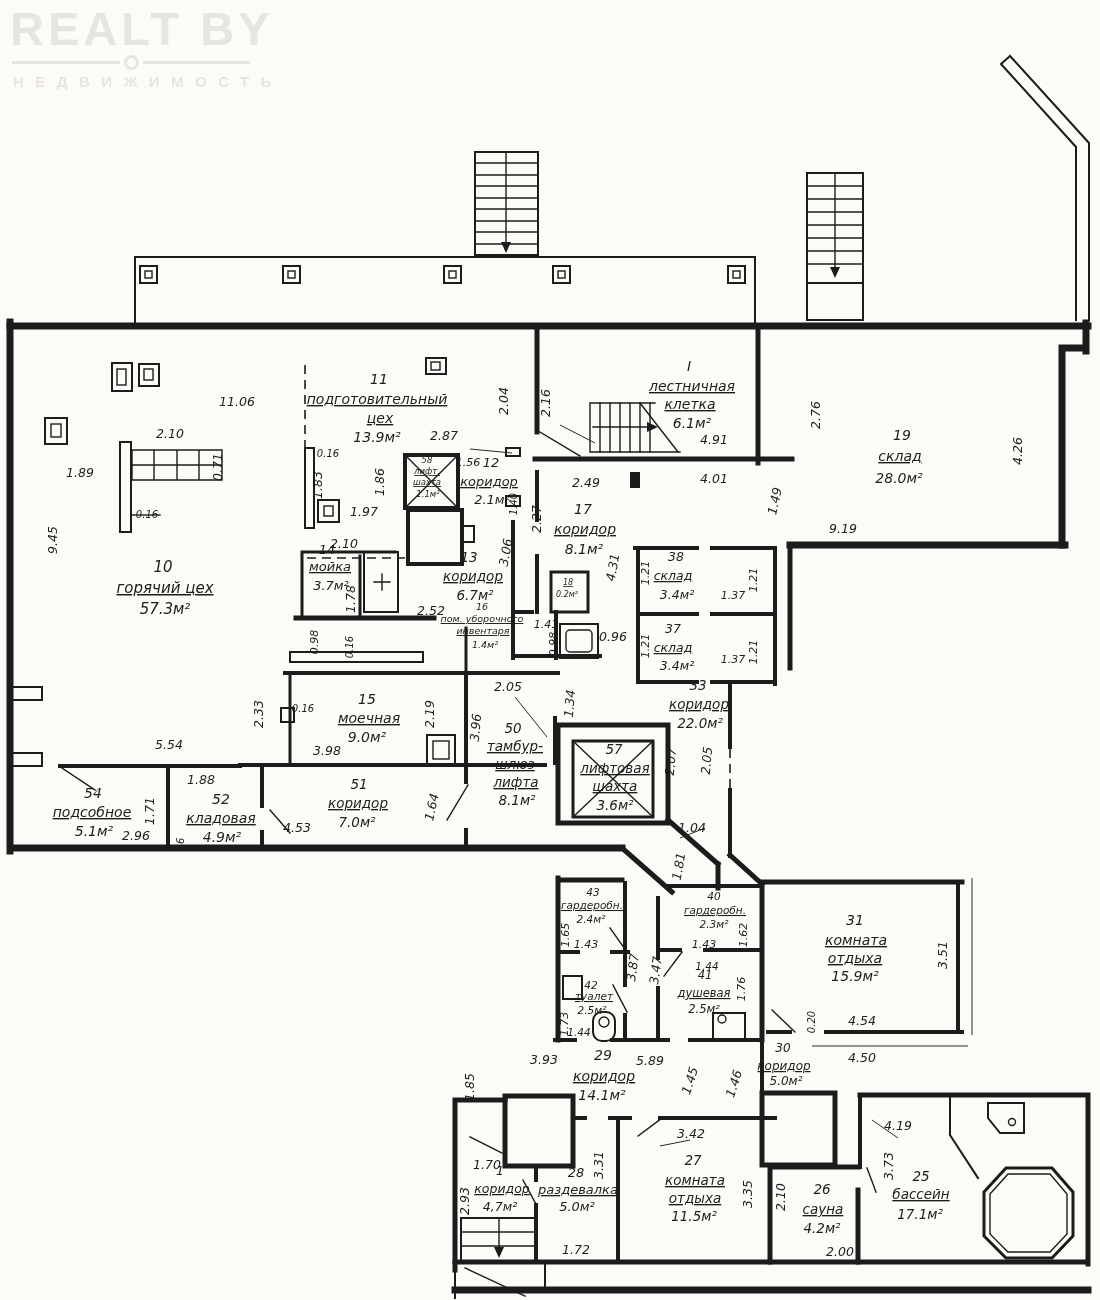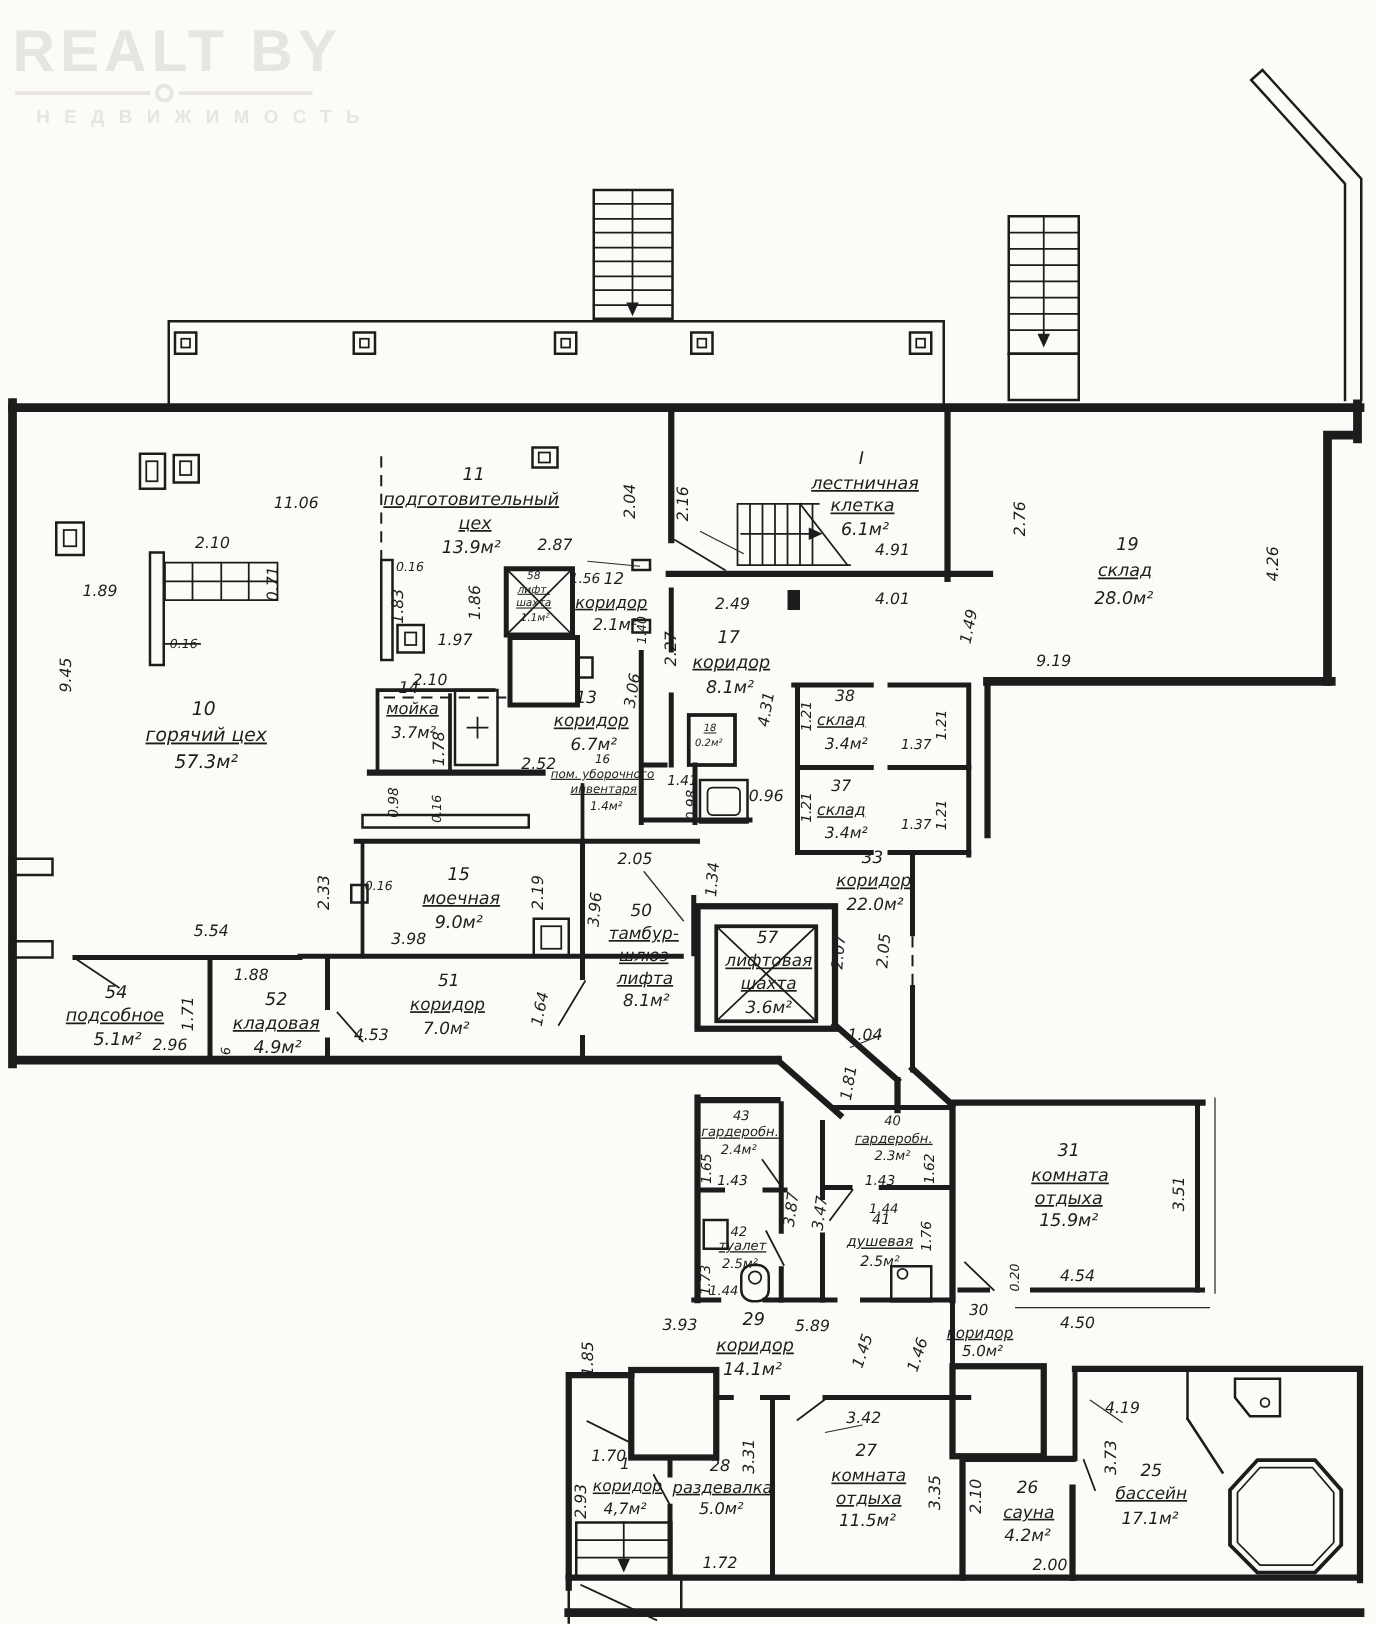--- a/index.html
+++ b/index.html
@@ -1,26 +1,26 @@
 <!DOCTYPE html>
 <html><head>
 <meta charset="utf-8">
 <style>
   html,body{margin:0;padding:0;background:#ffffff;}
   #page{position:relative;width:1100px;height:1300px;background:#fcfbf7;overflow:hidden;
         font-family:"DejaVu Sans",sans-serif;}
   
-  #logo{position:absolute;left:10px;top:16px;color:#e7e5df;user-select:none;}
+  #logo{position:absolute;left:10px;top:4px;color:#e7e5df;user-select:none;}
   #logo .title{font-family:"Liberation Sans",sans-serif;font-weight:bold;font-size:47px;
                letter-spacing:4px;line-height:1.05;}
   #logo .divider{display:flex;align-items:center;width:238px;margin:2px 0 3px 2px;}
   #logo .divider .ln{flex:1;border-top:3px solid #e7e5df;}
   #logo .divider .dot{width:9px;height:9px;border:3px solid #e7e5df;border-radius:50%;margin:0 4px;}
   #logo .subtitle{font-family:"Liberation Sans",sans-serif;font-weight:bold;font-size:15px;
-                  letter-spacing:11.5px;margin-left:19px;}
+                  letter-spacing:11.5px;margin-left:3px;}
   svg{position:absolute;left:0;top:0;}
   .w7{stroke:#1c1c1c;stroke-width:7;fill:none;stroke-linecap:square;}
   .w5{stroke:#1c1c1c;stroke-width:5;fill:none;stroke-linecap:square;}
   .w4{stroke:#1c1c1c;stroke-width:4;fill:none;stroke-linecap:square;}
   .w3{stroke:#1c1c1c;stroke-width:3;fill:none;stroke-linecap:square;}
   .w2{stroke:#1c1c1c;stroke-width:2;fill:none;stroke-linecap:square;}
   .t{stroke:#1c1c1c;stroke-width:1.4;fill:none;stroke-linecap:square;}
   .h{stroke:#2a2a2a;stroke-width:1;fill:none;}
   .dash{stroke:#1c1c1c;stroke-width:1.6;fill:none;stroke-dasharray:9 6;}
   .blk{fill:#1c1c1c;stroke:none;}

